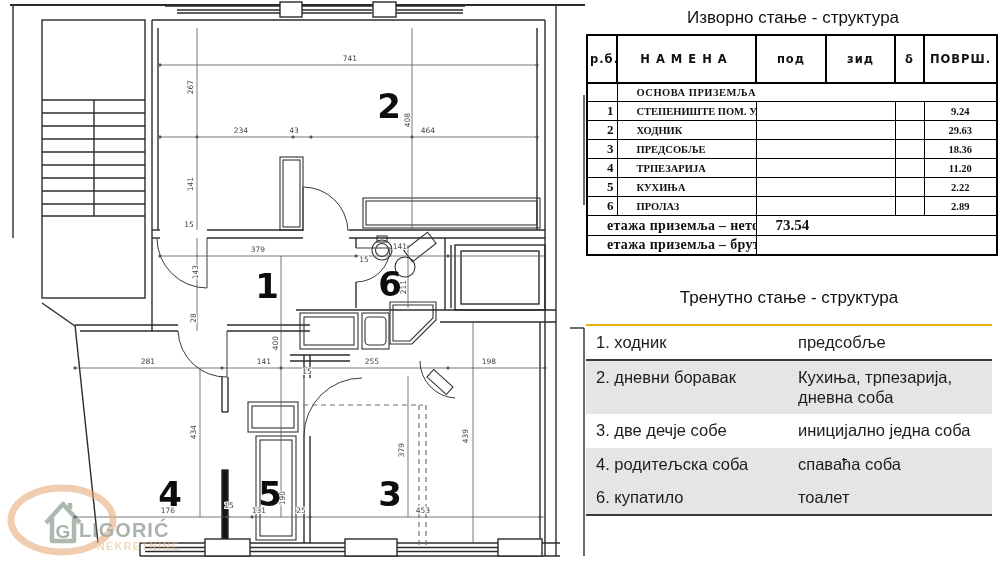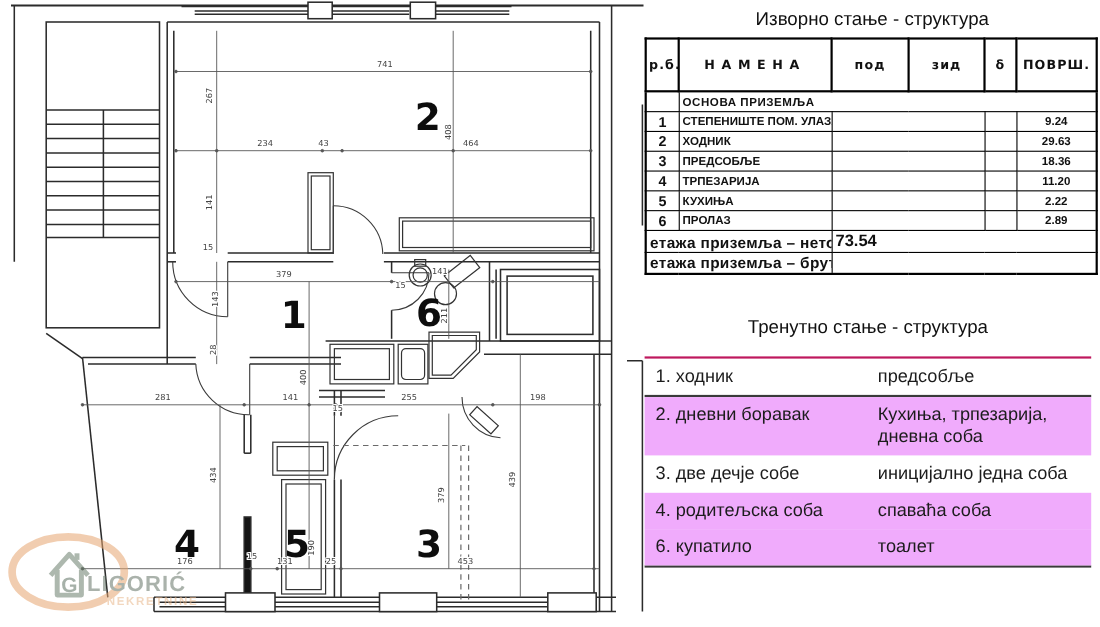--- a/index.html
+++ b/index.html
@@ -13,34 +13,34 @@
         paint-order:stroke;stroke:#fff;stroke-width:2px;text-anchor:middle}
   .roomt{font-family:"DejaVu Sans",sans-serif;font-weight:900;font-size:34px;fill:#0d0d0d;text-anchor:middle}
 
   
   .right{position:absolute;left:586px;top:0;width:414px;height:570px}
   .t1-title{margin:8px 0 6px 0;text-align:center;font-size:17px;color:#111}
   table.t1{border-collapse:collapse;width:410px;border:2px solid #000;table-layout:fixed}
   table.t1 th{border:2px solid #000;font-size:11.5px;font-weight:900;padding:16px 2px;
               font-family:"DejaVu Sans",sans-serif;letter-spacing:1px}
   table.t1 th.h-name{letter-spacing:6px}
-  table.t1 td{border:1.2px solid #000;font-size:10.5px;font-weight:bold;padding:1px 3px;height:15px;
-              font-family:Liberation Sans, sans-serif;white-space:nowrap;overflow:hidden}
+  table.t1 td{border:1.2px solid #000;font-size:10.5px;font-weight:bold;padding:1px 19px;height:15px;
+              font-family:Liberation Serif, serif;white-space:nowrap;overflow:hidden}
   table.t1 td.c-num{text-align:center;font-size:13px;font-weight:900}
   table.t1 td.c-area{text-align:center}
   table.t1 td.sec-cell{font-size:10.5px;letter-spacing:.5px}
   table.t1 td.foot-label{font-size:14px;font-weight:900;letter-spacing:.3px;white-space:nowrap}
   table.t1 td.foot-val{font-size:15px;font-weight:900;}
 
   .t2{position:absolute;left:0;top:288px;width:406px}
   .t2-title{text-align:center;font-size:17px;color:#111;margin-bottom:16px}
-  .t2-table{border-top:2px solid #be185d;border-bottom:2px solid #3a3a3a}
+  .t2-table{border-top:2px solid #eab308;border-bottom:2px solid #3a3a3a}
   .t2-row{display:flex;padding:6px 8px 7px 10px;font-size:16.5px;line-height:1.22;color:#1c1c1c}
   .t2-row.first{border-bottom:2px solid #3a3a3a}
-  .t2-row.shaded{background:#f0abfc}
+  .t2-row.shaded{background:#e5e5e5}
   .t2-row .l{width:196px;flex:none;padding-right:6px}
   .t2-row .r{flex:1}
 </style>
 </head>
 <body>
 
 <div class="plan-wrap">
 <svg width="586" height="570" viewBox="0 0 586 570" xmlns="http://www.w3.org/2000/svg">
 
   <g stroke="#2b2b2b" stroke-width="1.4" fill="none">

